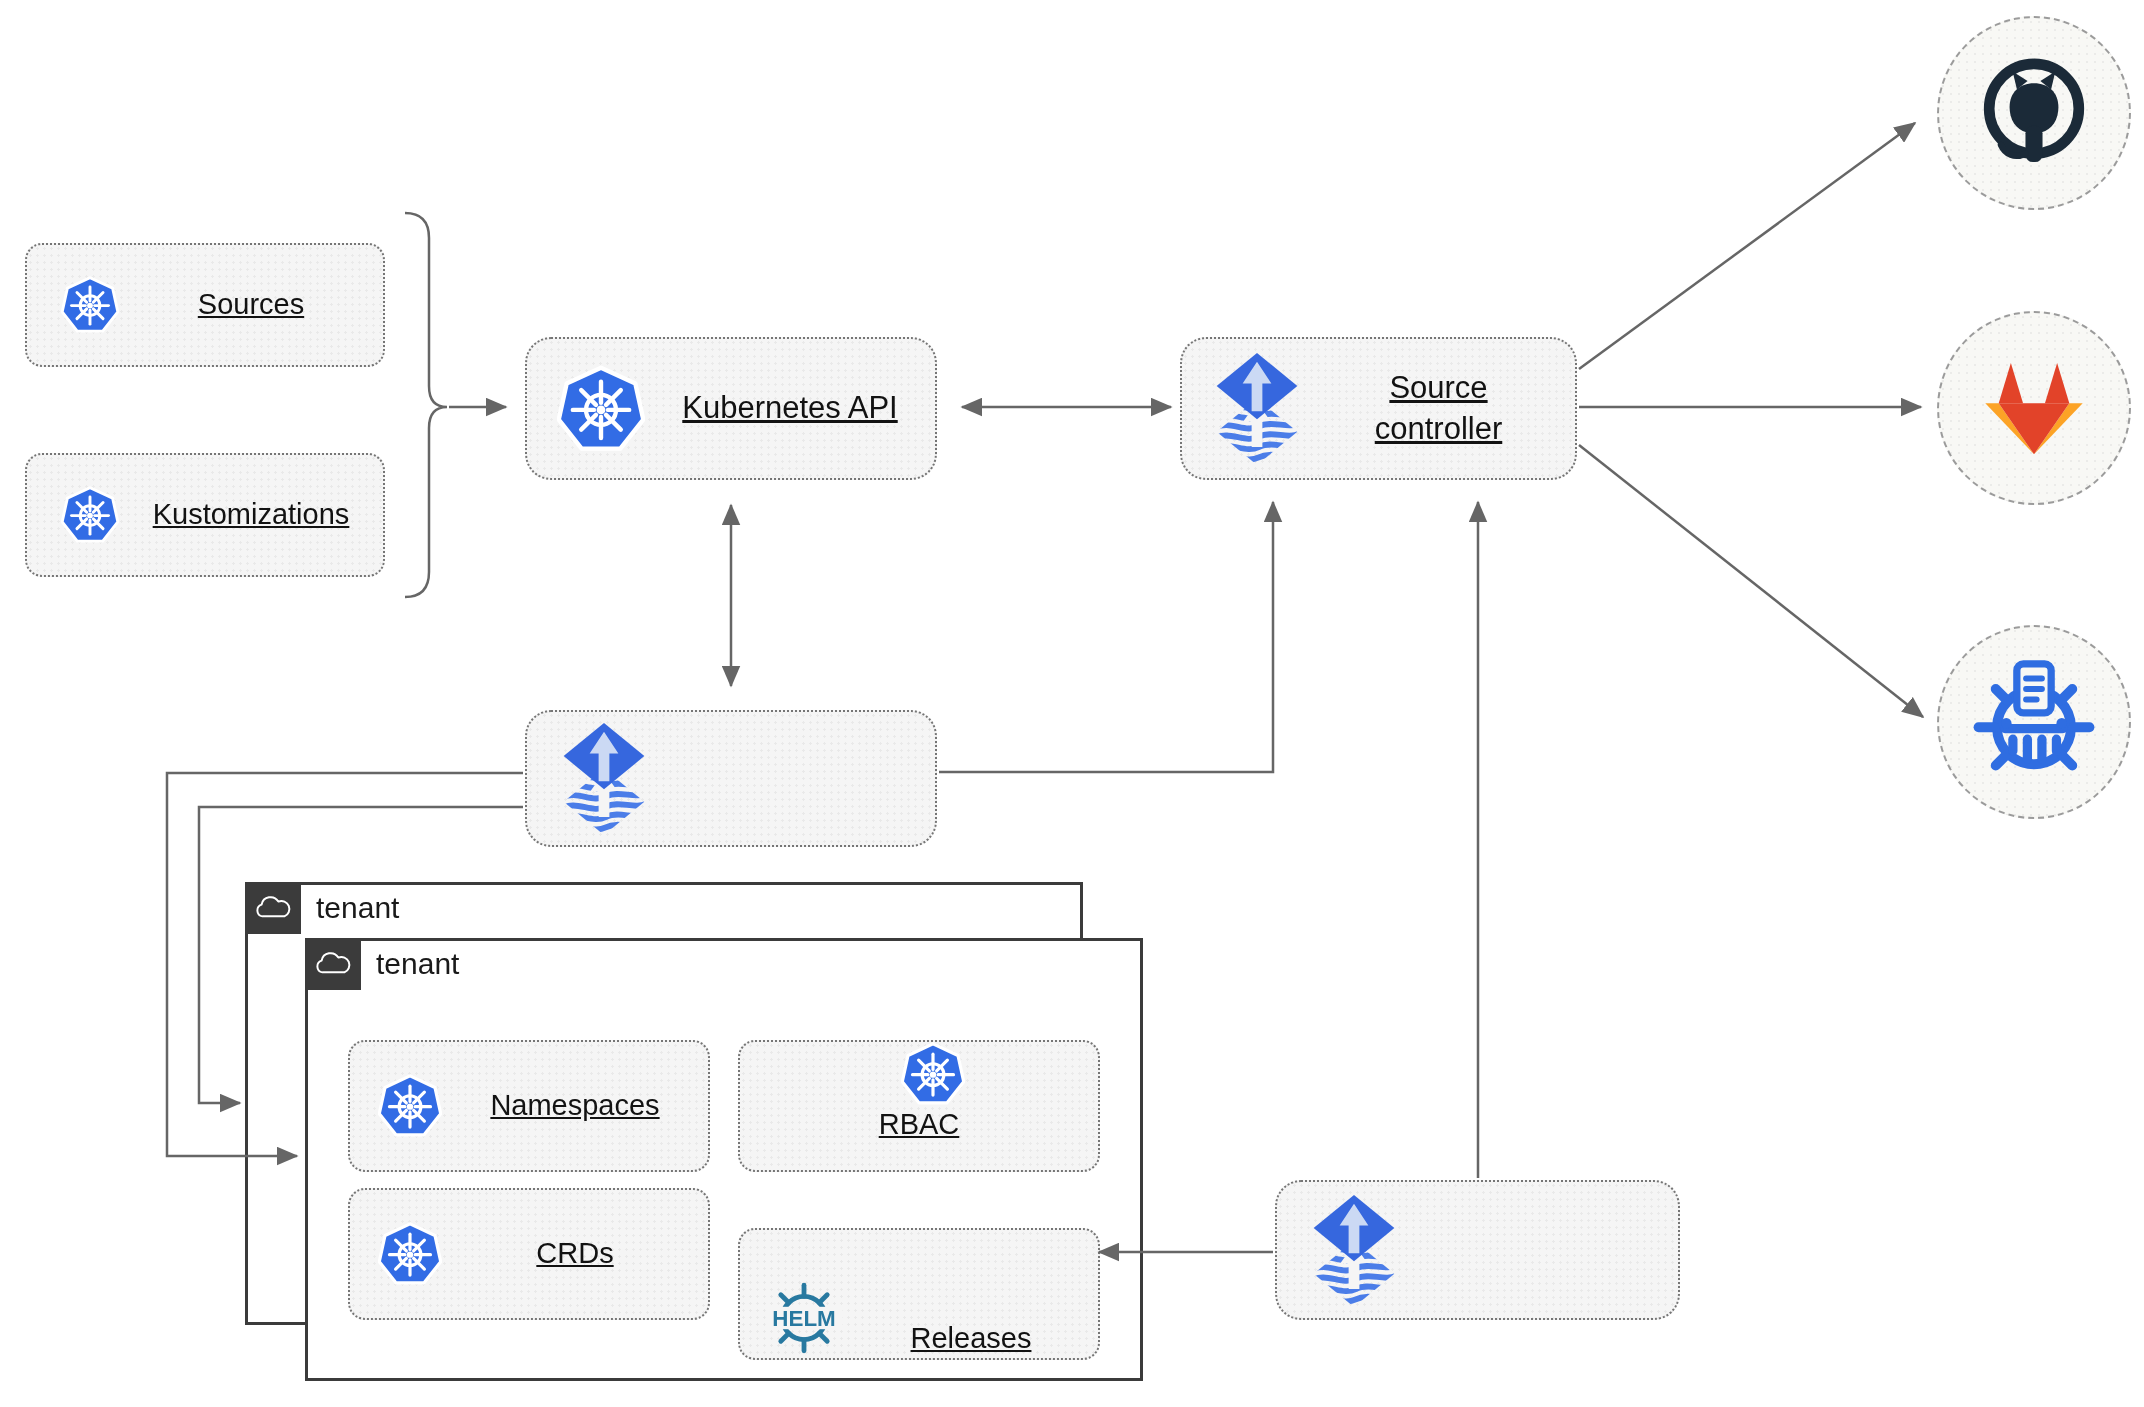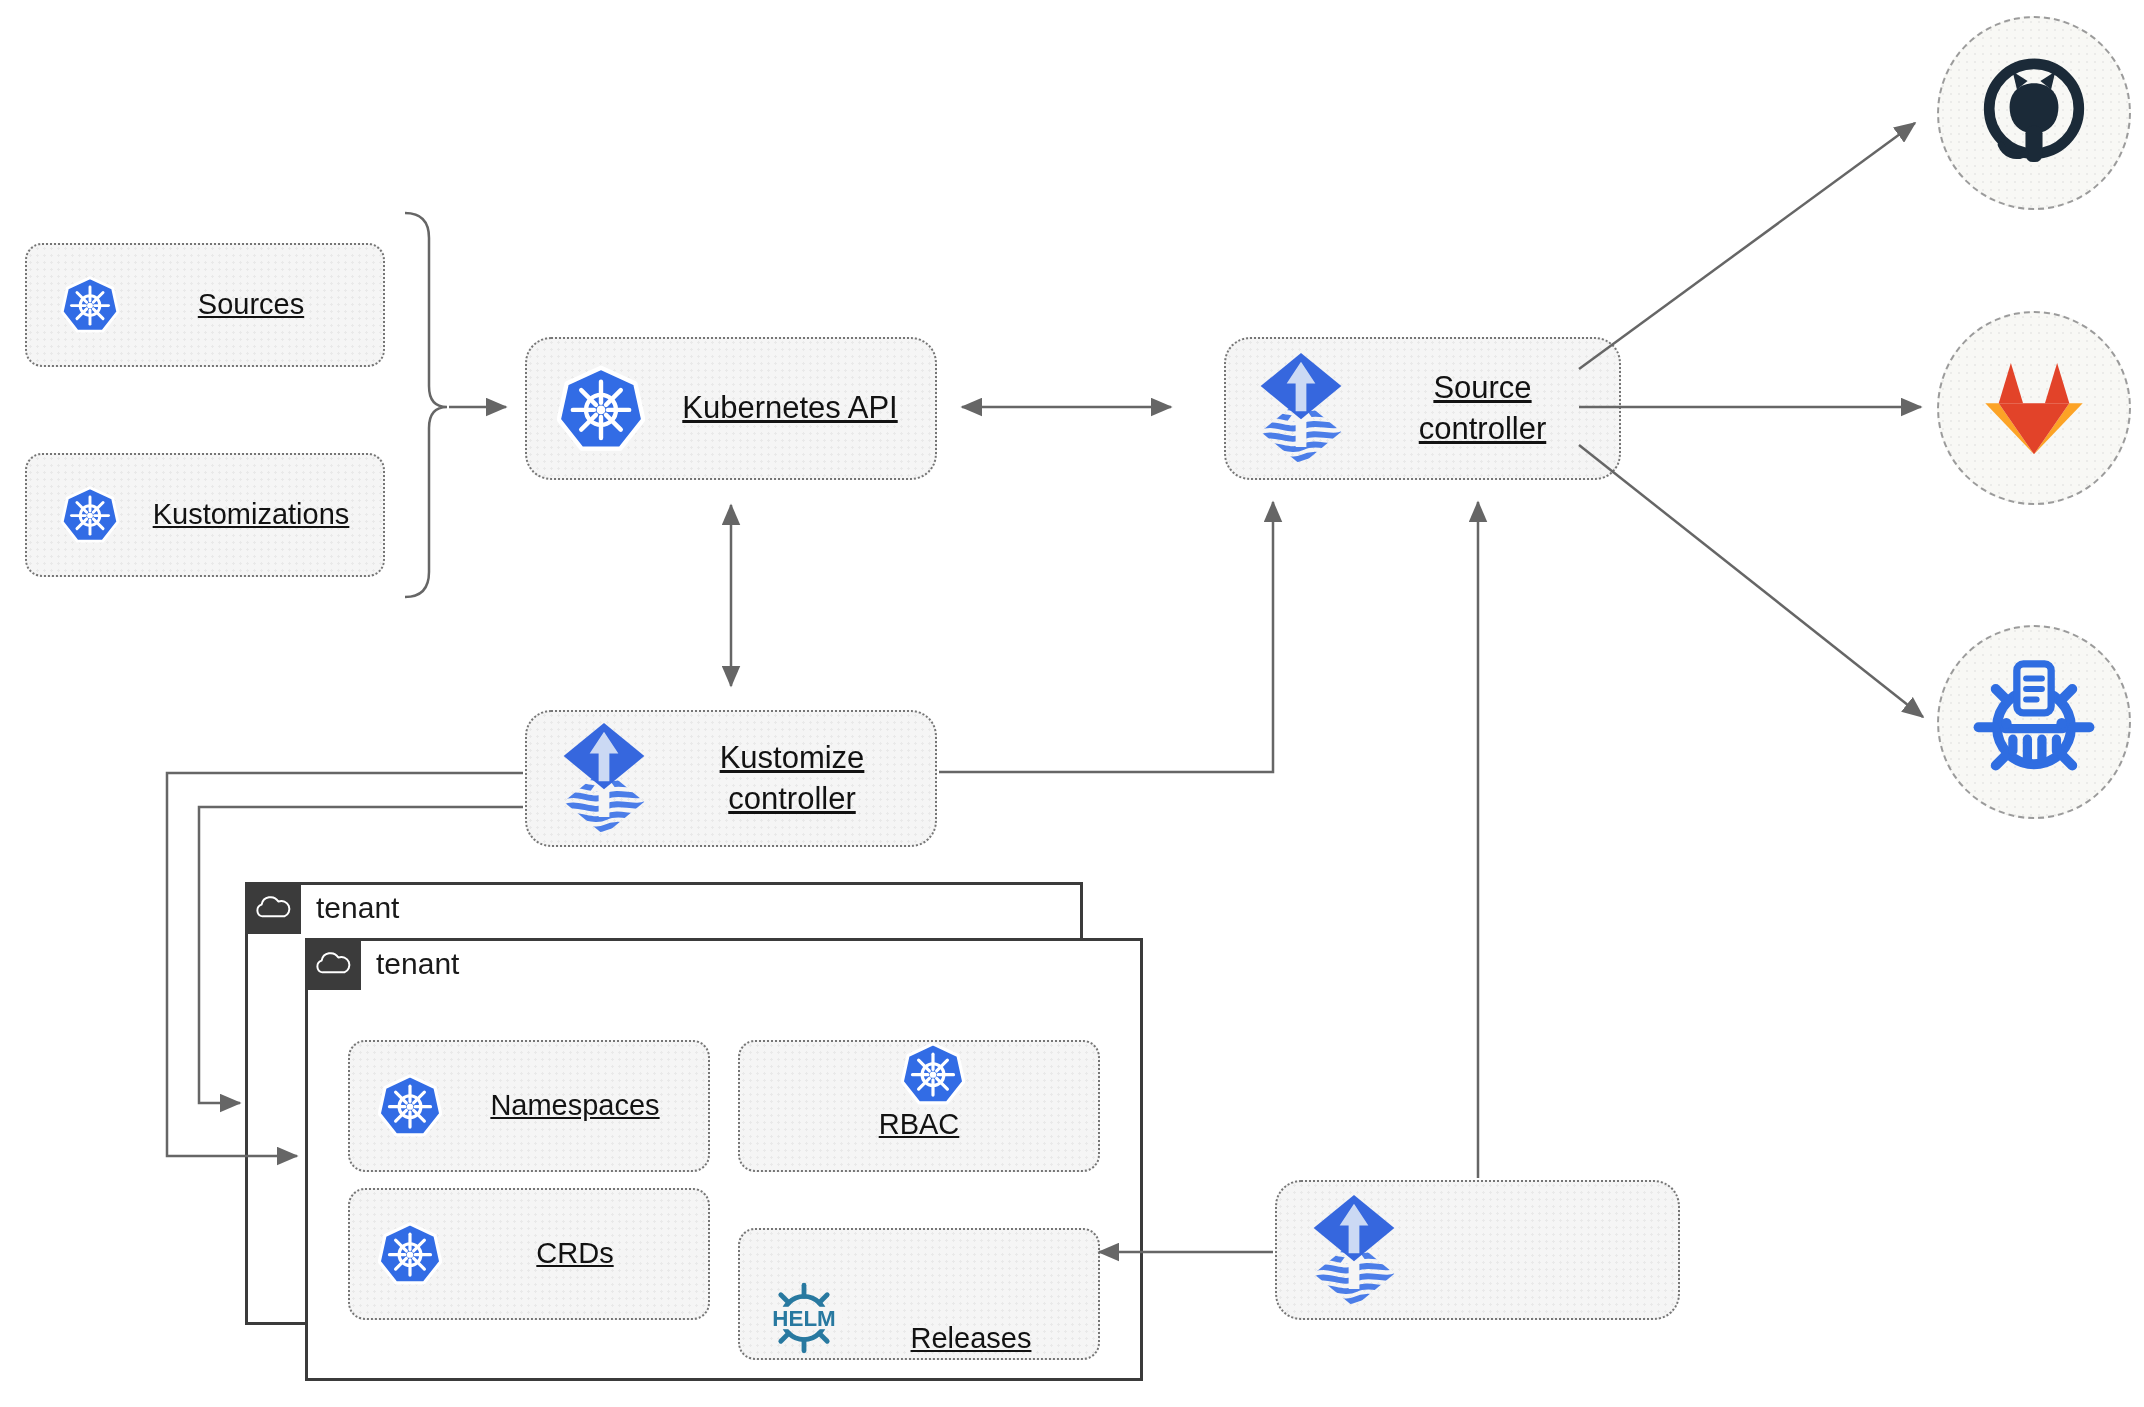--- a/index.html
+++ b/index.html
@@ -191,32 +191,31 @@
     <span class="lbl">Kustomizations</span>
   </div>
 
   <div class="node big" style="left:525px; top:337px; width:412px; height:143px;">
     <svg class="icon" viewBox="0 0 100 100" style="width:88px;height:88px;margin-left:30px;">
         <use href="#sym-k8s"></use>
       </svg>
     <span class="lbl">Kubernetes API</span>
   </div>
 
-  <div class="node big two-line" style="left:1224px; top:337px; width:397px; height:143px;">
+  <div class="node big two-line" style="left:1180px; top:337px; width:397px; height:143px;">
     <svg class="icon" viewBox="0 0 100 126" style="width:90px;height:113px;margin-left:30px;">
         <use href="#sym-flux"></use>
       </svg>
     <span class="lbl">Source controller</span>
   </div>
 
   <div class="node big two-line" style="left:525px; top:710px; width:412px; height:137px;">
     <svg class="icon" viewBox="0 0 100 126" style="width:90px;height:113px;margin-left:32px;">
         <use href="#sym-flux"></use>
       </svg>
-    <span class="lbl">Kustomize controller</span>
   </div>
 
   <div class="node big two-line" style="left:1275px; top:1180px; width:405px; height:140px;">
     <svg class="icon" viewBox="0 0 100 126" style="width:90px;height:113px;margin-left:32px;">
         <use href="#sym-flux"></use>
       </svg>
   </div>
 
   <div class="node" style="left:348px; top:1040px; width:362px; height:132px;">
     <svg class="icon" viewBox="0 0 100 100" style="width:64px;height:64px;margin-left:28px;">

